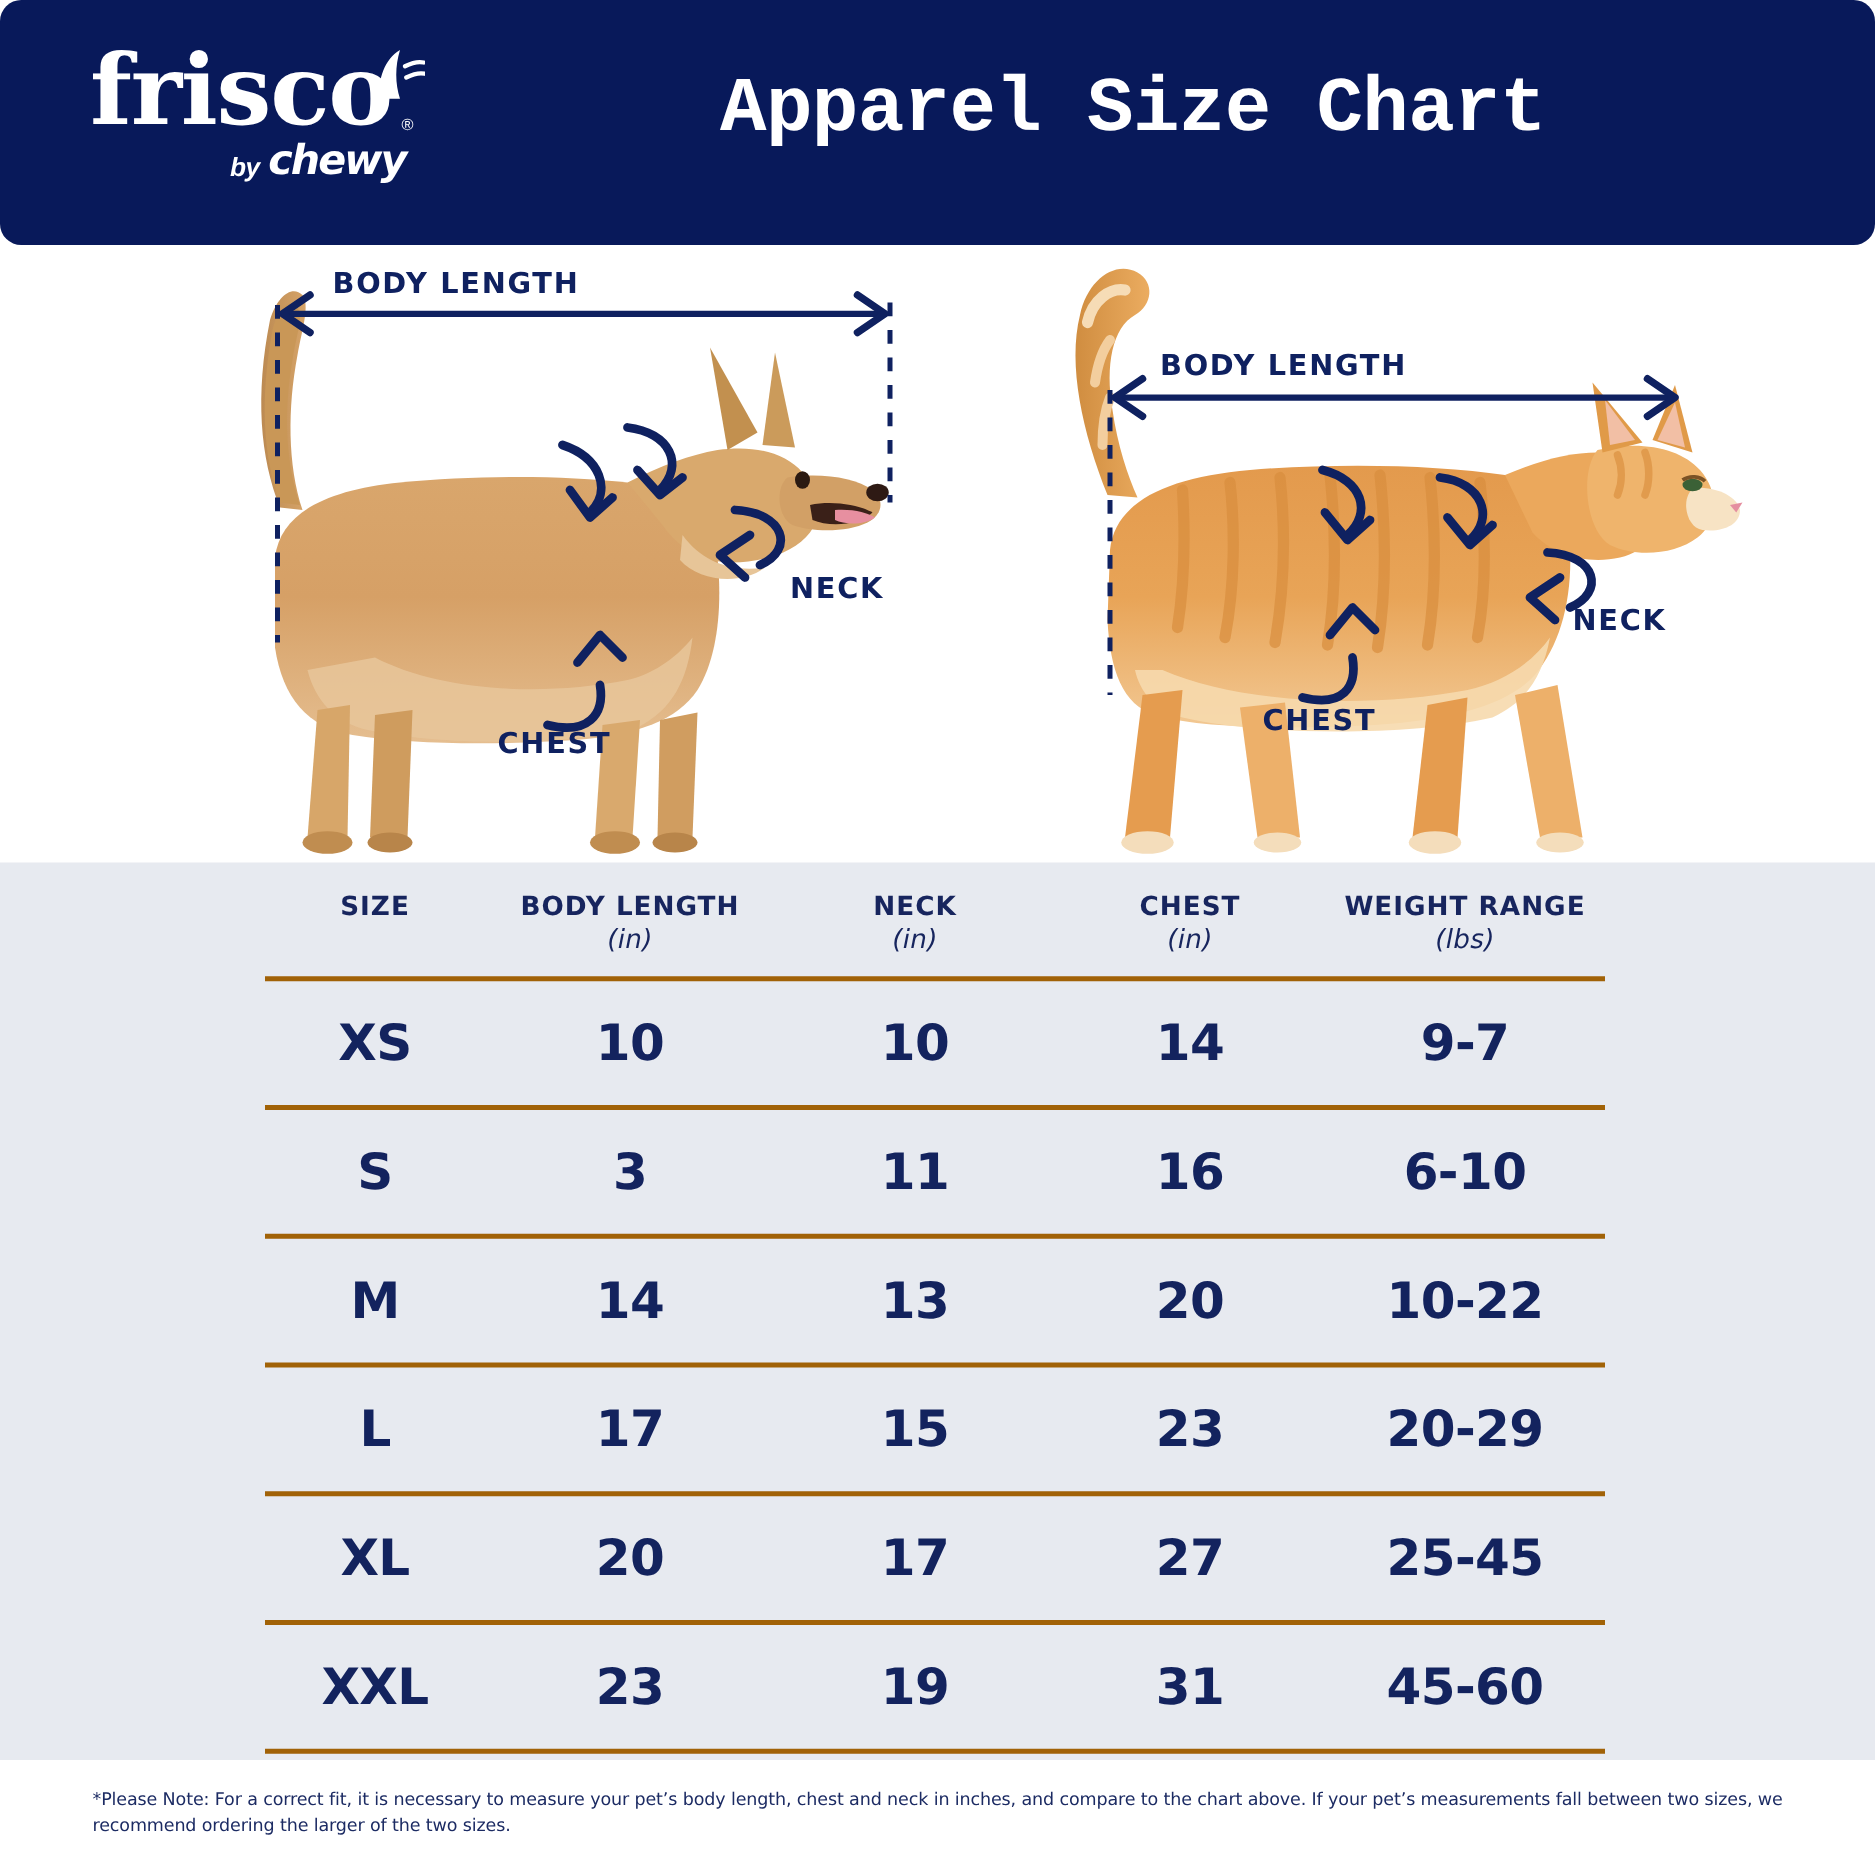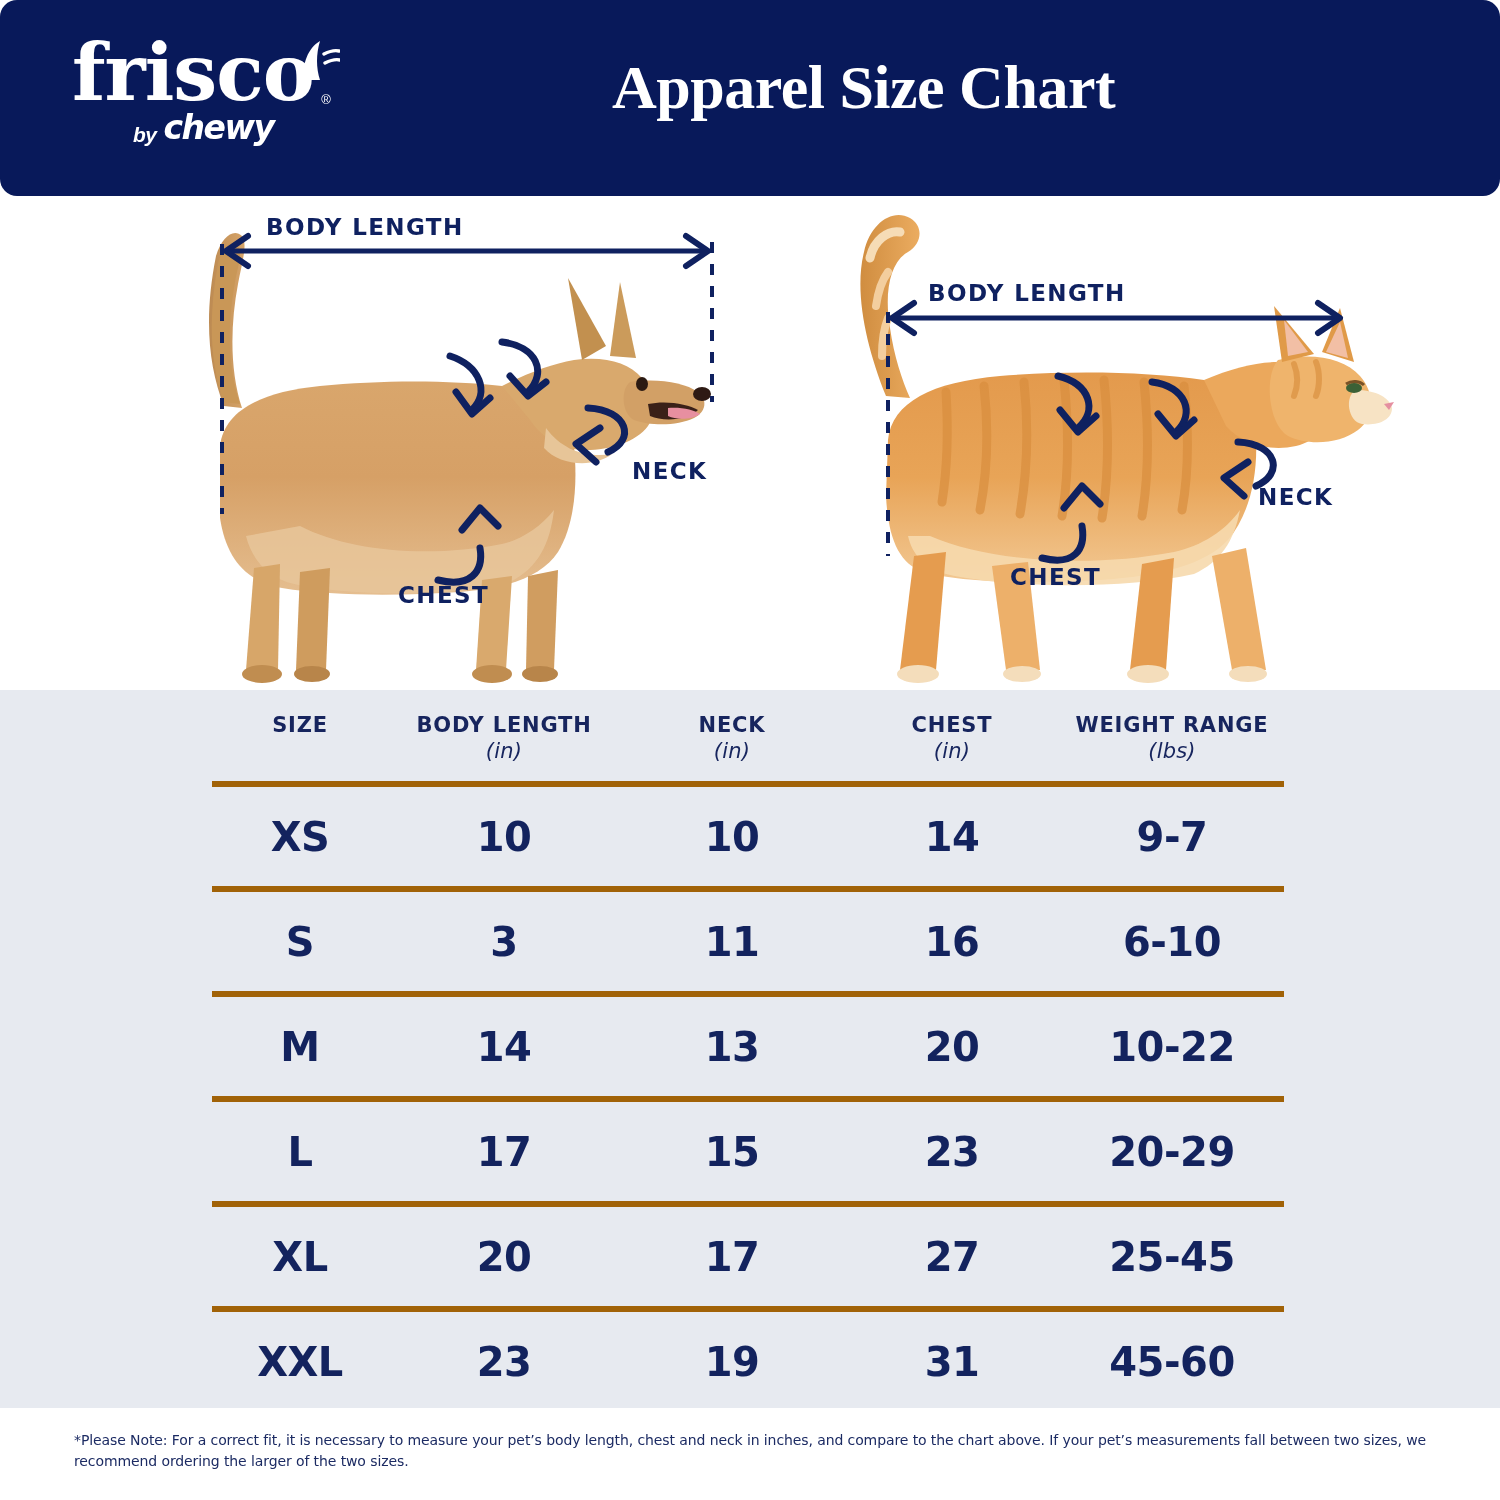--- a/index.html
+++ b/index.html
@@ -27,35 +27,34 @@
     font-size:78px; font-weight:700; color:#fff;
     letter-spacing:-1px; line-height:1;
   }
   .logo-reg {
     position:absolute; right:-16px; bottom:6px;
     font-family:"Liberation Sans", sans-serif;
     font-size:13px; font-weight:400; color:#fff;
   }
   .logo-swoosh { position:absolute; right:-26px; top:-6px; }
   .logo-sub {
-    margin-top:-4px; margin-left:61px;
+    margin-top:-4px; margin-left:112px;
     display:flex; align-items:flex-end; gap:7px;
   }
   .logo-by { font-size:21px; font-weight:700; color:#fff; font-style:italic; letter-spacing:-0.5px; }
   .logo-chewy {
     font-size:33px; font-weight:700; color:#fff;
     font-style:italic; letter-spacing:-1.5px;
     font-family:"DejaVu Sans", sans-serif;
   }
   .page-title {
     position:absolute; left:576px; top:52px;
     font-size:62px; font-weight:700; color:#fff;
     letter-spacing:-0.5px; line-height:1.15;
-    font-family:Liberation Serif, serif;
-    margin-left:36px;
+    font-family:Liberation Mono, monospace;
   }
 
   
   .illos {
     position:absolute; left:0; top:196px; width:1500px; height:494px;
     background:#ffffff;
   }
   .illo { position:absolute; top:0; height:494px; }
   .illo-dog { left:150px; width:620px; }
   .illo-cat { left:770px; width:640px; }
@@ -82,21 +81,21 @@
     font-size:21px; font-weight:700; color:#17255E;
     letter-spacing:0.8px; line-height:1.25;
     text-align:center; vertical-align:top;
     font-family:"DejaVu Sans", sans-serif;
   }
   .sizetable th .unit { font-weight:400; display:block; letter-spacing:0.2px;font-style:italic; }
   .sizetable td {
     padding:27px 0 26px 0;
     font-size:40px; font-weight:700; color:#13235E;
     text-align:center;
-    border-top:6px solid #a16207;
+    border-top:4px solid #a16207;
     letter-spacing:-0.5px;
     font-family:"DejaVu Sans", sans-serif;
   }
   .sizetable tbody tr:last-child td { border-bottom:2px solid #BCC2D4; }
   .col-size  { width:176px; }
   .col-body  { width:232px; }
   .col-neck  { width:224px; }
   .col-chest { width:216px; }
   .col-weight{ width:224px; }
 

